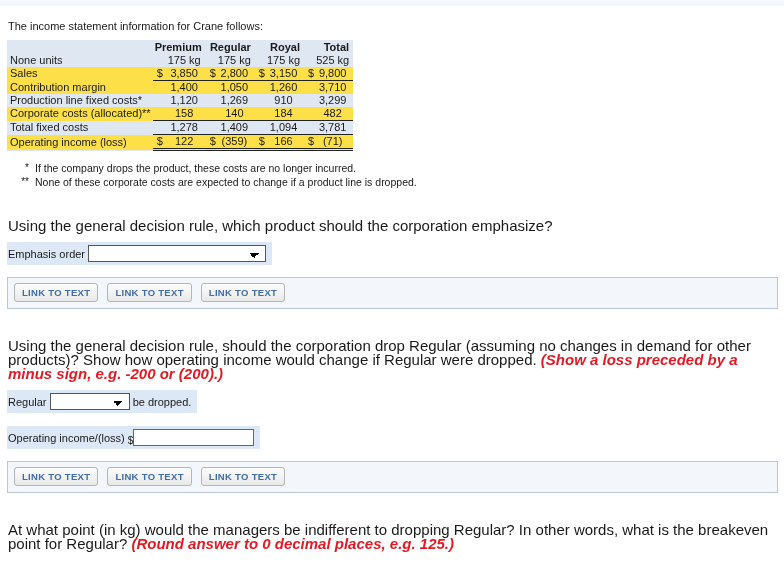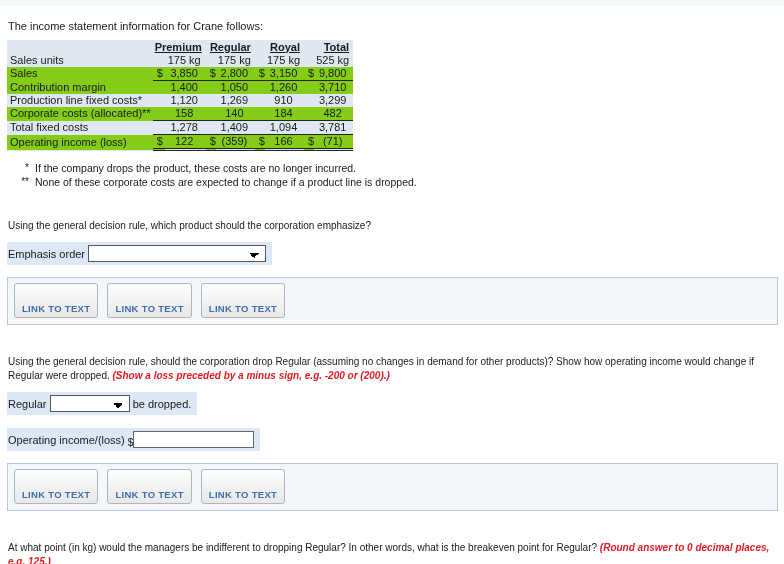--- a/index.html
+++ b/index.html
@@ -43,29 +43,29 @@
     font-size: 11px;
     margin-left: 0px;
   }
   .inc-table td, .inc-table th {
     padding: 0 2px;
     height: 13px;
     line-height: 13px;
     white-space: nowrap;
     background: transparent;
   }
-  .inc-table tr.alt td { background: #84cc16; }
+  .inc-table tr.alt td { background: #fde047; }
   .inc-table th {
     font-weight: bold;
     text-align: right;
     font-size: 11px;
     padding-right: 4px;
   }
   .inc-table th.lbl { text-align: left; }
-  .hdr-row td, .hdr-row th { height: 14px; text-decoration: underline; }
+  .hdr-row td, .hdr-row th { height: 14px; }
   td.lbl {
     text-align: left;
     padding-left: 3px;
   }
   td.num {
     text-align: center;
     padding-right: 4px;
     position: relative;
   }
   td.cur {
@@ -89,21 +89,21 @@
     width: 22px;
     text-align: right;
     padding-right: 6px;
     vertical-align: top;
   }
   .notes .sup { font-size: 10px; }
 
   
   .qsection { position: relative; }
   .qtext {
-    font-size: 10px;
+    font-size: 15px;
     line-height: 14px;
     margin: 0 0 0 1px;
   }
   .hint {
     color: #e01b24;
     font-weight: bold;
     font-style: italic;
     margin-top: 32px;
   }
   .fieldrow {
@@ -171,21 +171,21 @@
   .ltt {
     display: inline-block;
     font-family: "Liberation Sans", sans-serif;
     font-size: 9.5px;
     font-weight: bold;
     color: #3f6ea8;
     letter-spacing: 0.3px;
     background: linear-gradient(#fdfdfd, #e8e8e8);
     border: 1px solid #b5b5b5;
     border-radius: 3px;
-    padding: 19px 7px 3px 7px;
+    padding: 3px 7px 3px 7px;
     margin-right: 6px;
     line-height: 11px;
     cursor: pointer;
   }
   .sec2 { margin-top: 30px; }
   .sec3 { margin-top: 30px; }
 </style>
 </head>
 <body>
 
@@ -201,21 +201,21 @@
       <tr class="hdr-row">
         <th class="lbl"></th>
         <th colspan="2">Premium</th>
         <th colspan="2">Regular</th>
         <th colspan="2">Royal</th>
         <th colspan="2">Total</th>
       </tr>
     </thead>
     <tbody>
       <tr>
-        <td class="lbl">Sales units</td>
+        <td class="lbl">None units</td>
         <td class="cur"></td>
         <td class="num">175 kg</td>
         <td class="cur"></td>
         <td class="num">175 kg</td>
         <td class="cur"></td>
         <td class="num">175 kg</td>
         <td class="cur"></td>
         <td class="num">525 kg</td>
       </tr>
       <tr class="alt">

